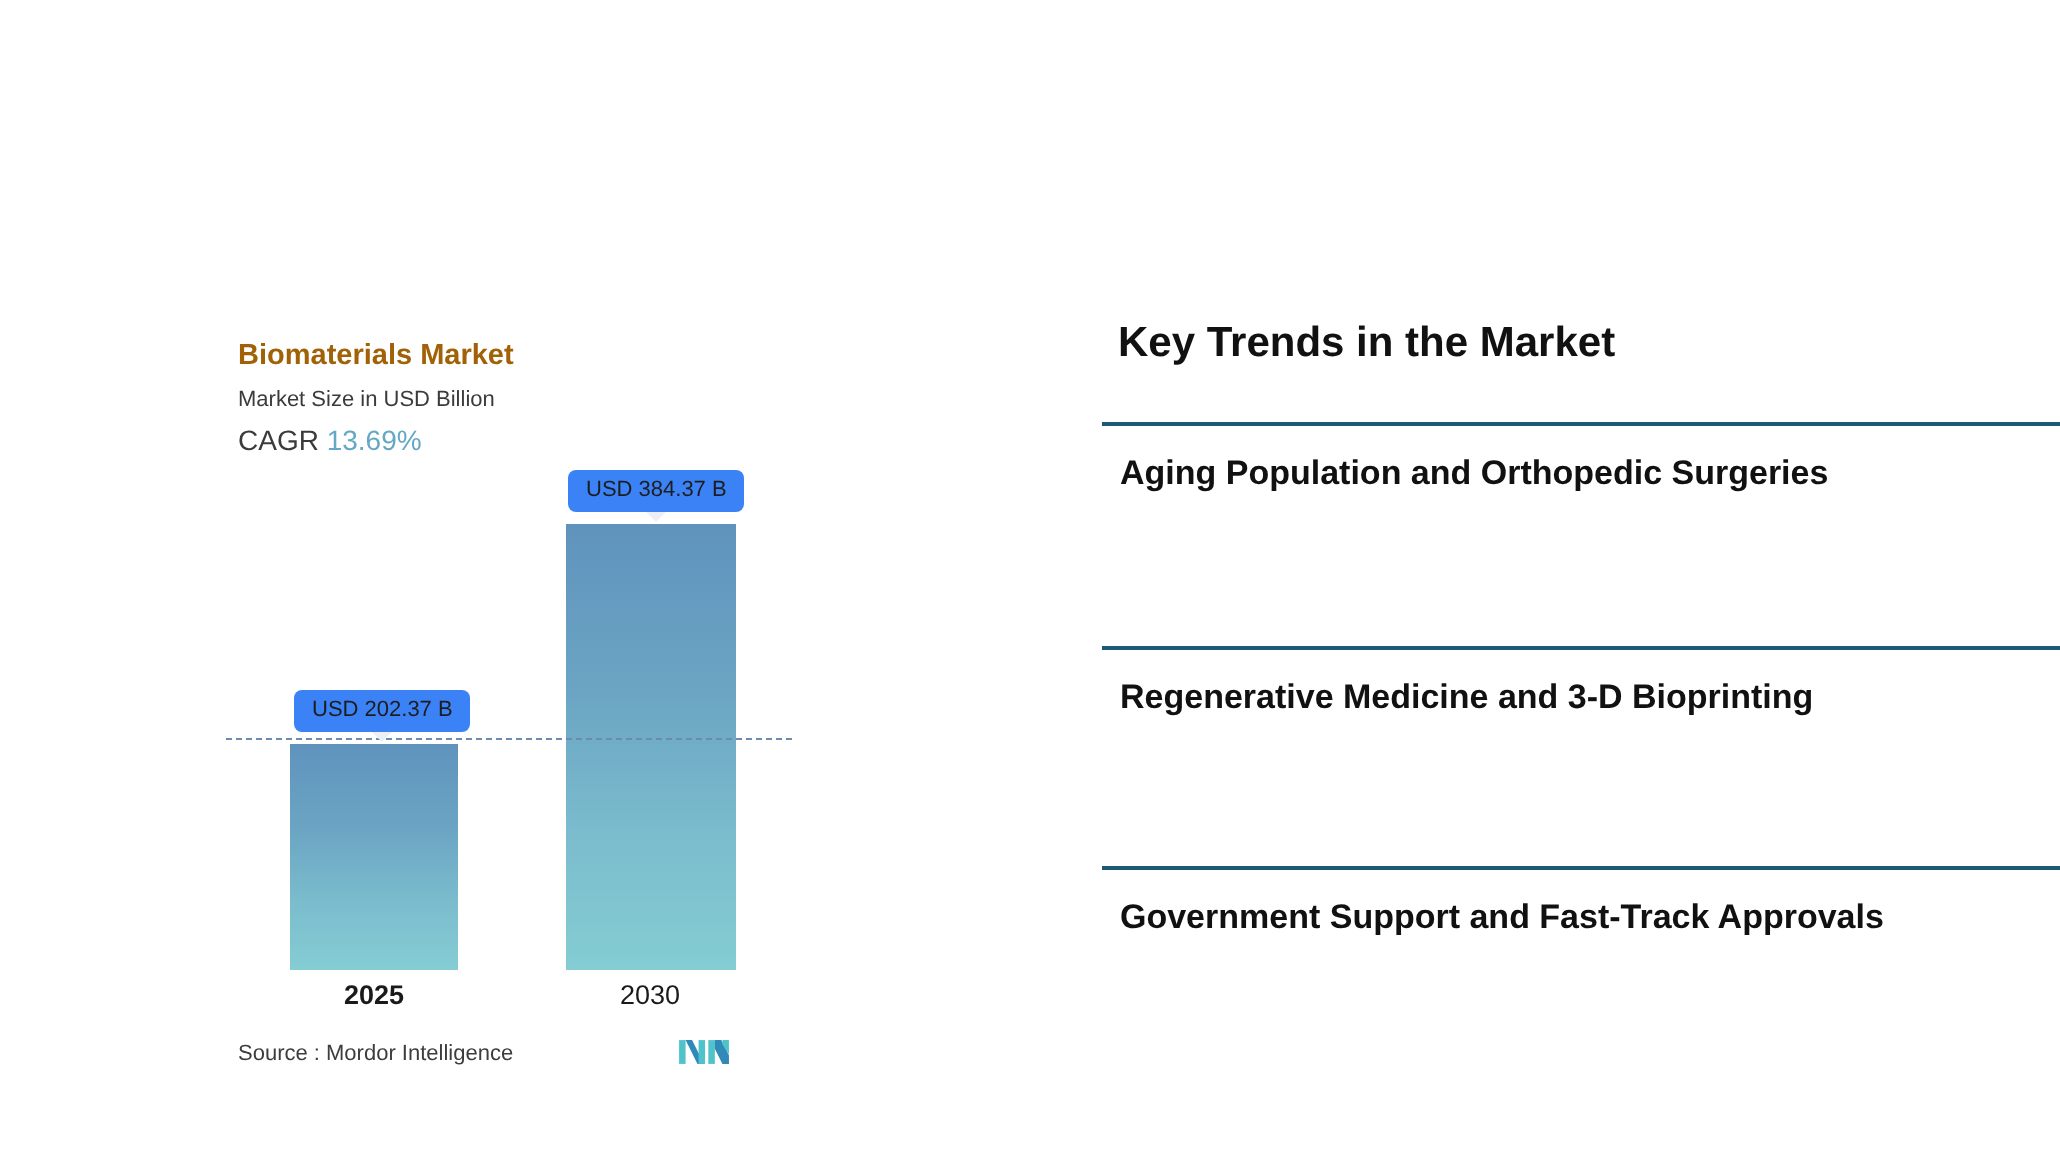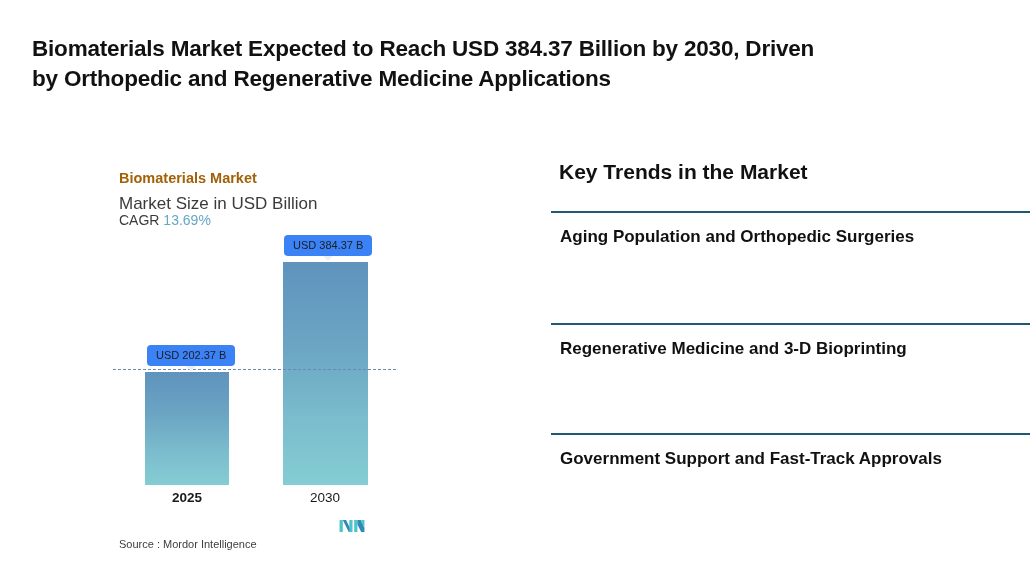--- a/index.html
+++ b/index.html
@@ -64,21 +64,21 @@
   #chart-title {
     position: absolute;
     left: 119px; top: 50px;
     font-size: 14.5px;
     font-weight: bold;
     color: #a16207;
   }
   #chart-subtitle {
     position: absolute;
     left: 119px; top: 74px;
-    font-size: 17px;
+    font-size: 11px;
     color: #3b3b3b;
   }
   #chart-cagr {
     position: absolute;
     left: 119px; top: 92px;
     font-size: 14px;
     color: #3b3b3b;
   }
   #chart-cagr .val { color: #63a8c4; }
 
@@ -143,21 +143,21 @@
 
   #source-row {
     position: absolute;
     left: 119px;
     top: 398px;
     width: 260px;
     height: 22px;
   }
   #source-text {
     position: absolute;
-    left: 0; top: 20px;
+    left: 0; top: 3px;
     font-size: 11px;
     color: #3d3d3d;
     white-space: nowrap;
   }
   #source-logo {
     position: absolute;
     left: 220px;
     top: 0;
     width: 26px;
     height: 16px;
@@ -199,21 +199,20 @@
     color: #111111;
   }
   #trend-0 { top: 91px; }
   #trend-1 { top: 203px; }
   #trend-2 { top: 313px; }
 </style>
 </head>
 <body>
 
 <div id="header">
-  <div id="headline">Biomaterials Market Expected to Reach USD 384.37 Billion by 2030, Driven by Orthopedic and Regenerative Medicine Applications</div>
 
 </div>
 
 <div id="chart-panel">
 
   <div id="chart-title">Biomaterials Market</div>
   <div id="chart-subtitle">Market Size in USD Billion</div>
   <div id="chart-cagr">
     <span>CAGR</span>
     <span class="val">13.69%</span>

